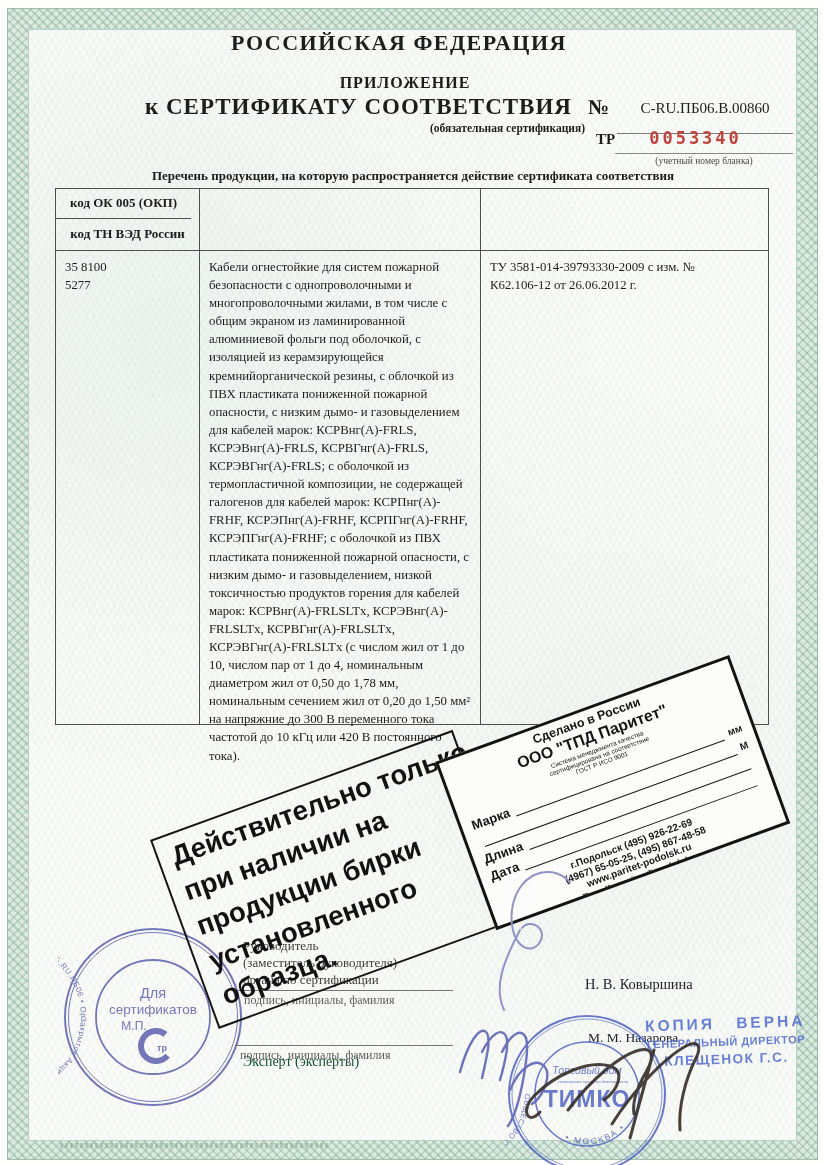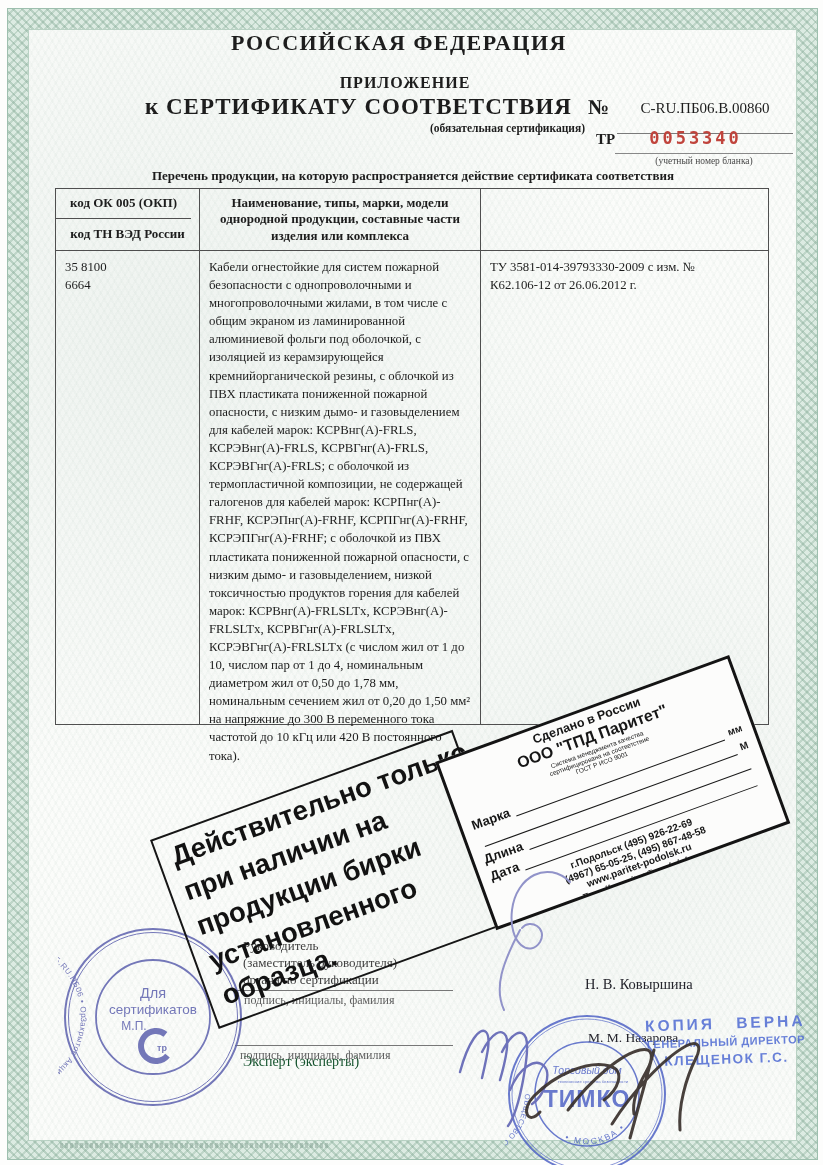--- a/index.html
+++ b/index.html
@@ -101,24 +101,23 @@
   <div class="abs trline"></div>
   <div class="abs blankcap">(учетный номер бланка)</div>
 
   <div class="abs tblcap">Перечень продукции, на которую распространяется действие сертификата соответствия</div>
   <div class="abs tbl">
     <div class="col c1">
       <div class="h1a hcell">код ОК 005 (ОКП)</div>
       <div class="h1b hcell">код ТН ВЭД России</div>
       <div class="hrule"></div>
       <div class="bcell"><span>35 8100</span>
-<span>6664</span></div>
+<span>5277</span></div>
     </div>
     <div class="col c2">
-      <div class="h23 hcell">Наименование, типы, марки, модели однородной продукции, составные части изделия или комплекса</div>
       <div class="hrule"></div>
       <div class="bcell">Кабели огнестойкие для систем пожарной безопасности с однопроволочными и многопроволочными жилами, в том числе с общим экраном из ламинированной алюминиевой фольги под оболочкой, с изоляцией из керамзирующейся кремнийорганической резины, с облочкой из ПВХ пластиката пониженной пожарной опасности, с низким дымо- и газовыделением для кабелей марок: КСРВнг(А)-FRLS, КСРЭВнг(А)-FRLS, КСРВГнг(А)-FRLS, КСРЭВГнг(А)-FRLS; с оболочкой из термопластичной композиции, не содержащей галогенов для кабелей марок: КСРПнг(А)-FRHF, КСРЭПнг(А)-FRHF, КСРПГнг(А)-FRHF, КСРЭПГнг(А)-FRHF; с оболочкой из ПВХ пластиката пониженной пожарной опасности, с низким дымо- и газовыделением, низкой токсичностью продуктов горения для кабелей марок: КСРВнг(А)-FRLSLTx, КСРЭВнг(А)-FRLSLTx, КСРВГнг(А)-FRLSLTx, КСРЭВГнг(А)-FRLSLTx (с числом жил от 1 до 10, числом пар от 1 до 4, номинальным диаметром жил от 0,50 до 1,78 мм, номинальным сечением жил от 0,20 до 1,50 мм² на напряжние до 300 В переменного тока частотой до 10 кГц или 420 В постоянного тока).</div>
     </div>
     <div class="col c3">
       <div class="hrule"></div>
       <div class="bcell">ТУ 3581-014-39793330-2009 с изм. №
 К62.106-12 от 26.06.2012 г.</div>
     </div>
   </div>
 

